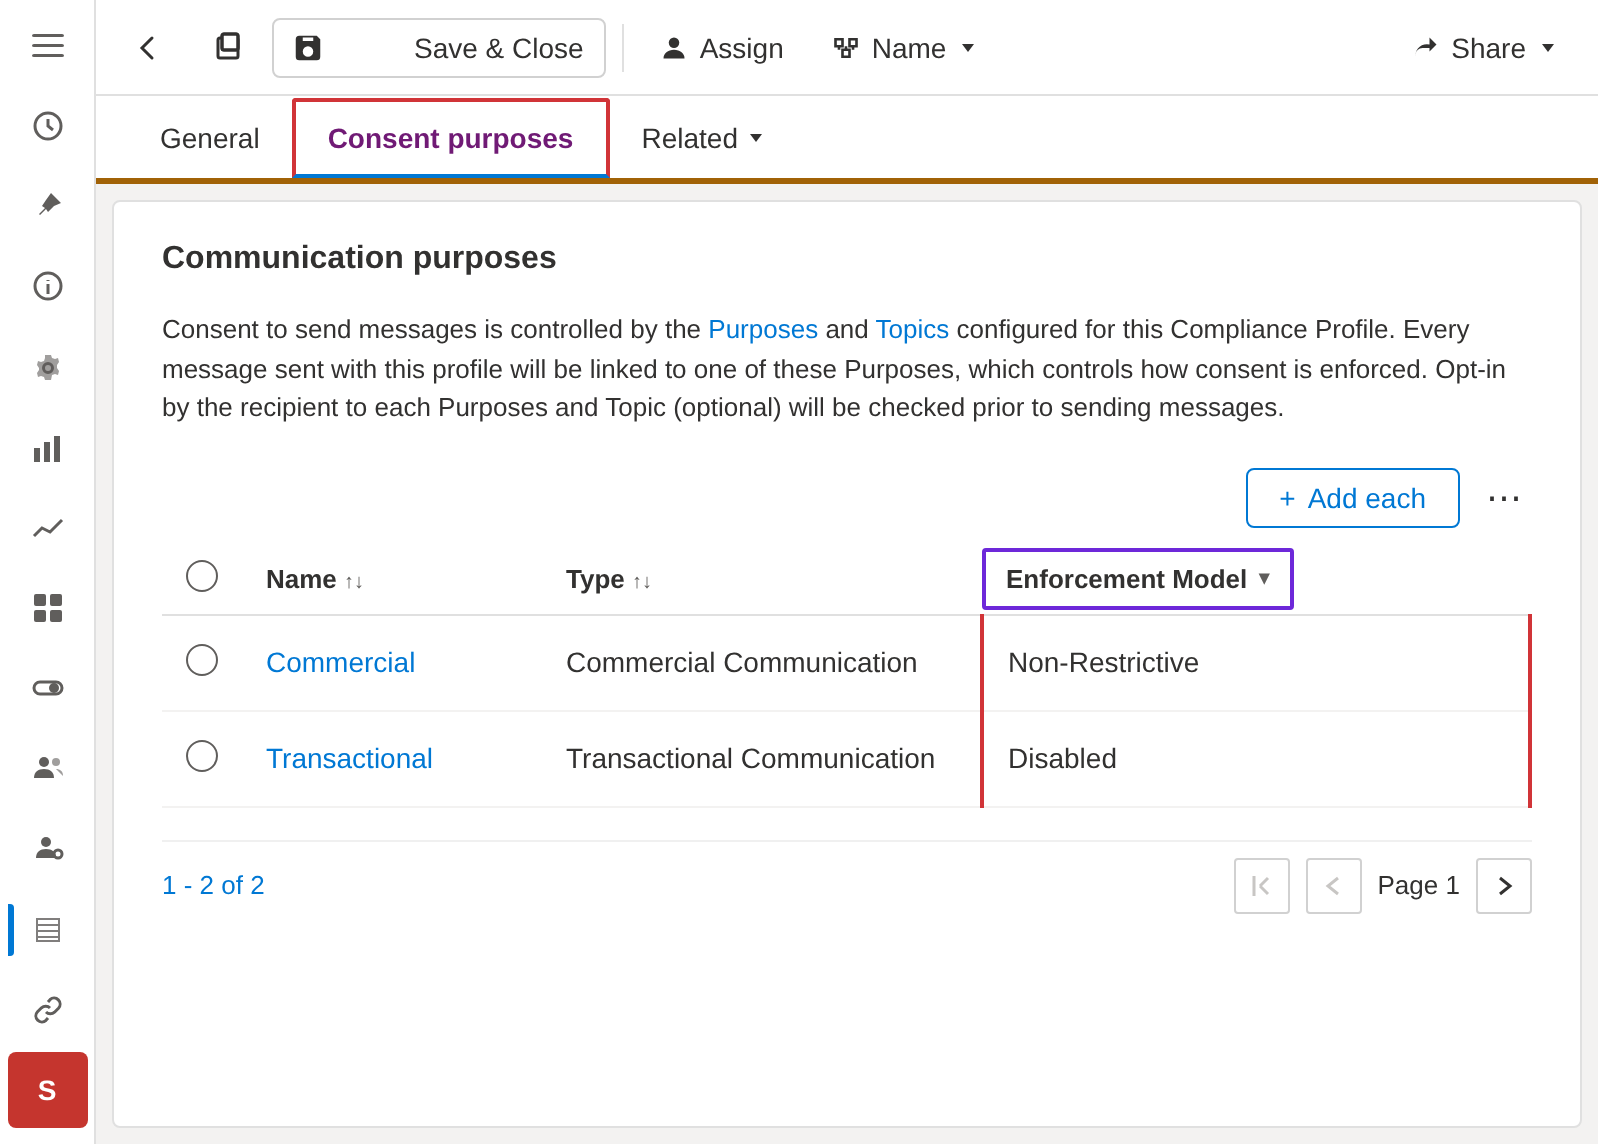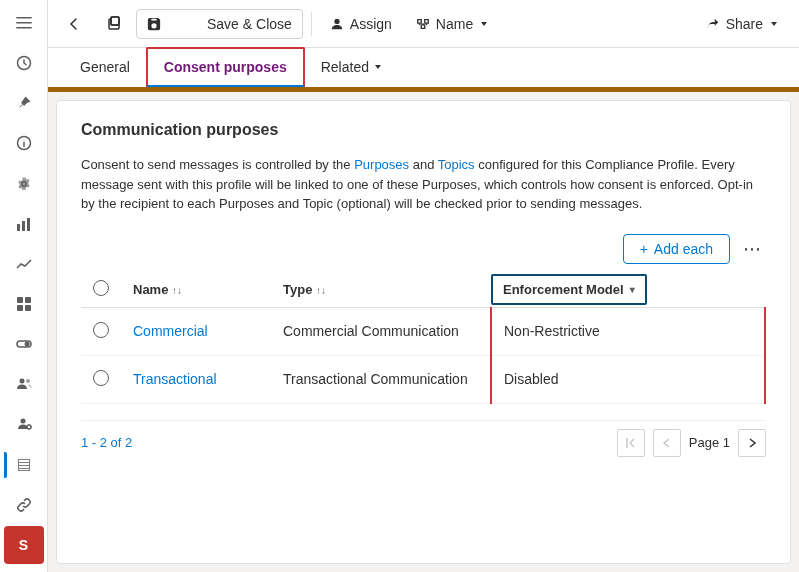--- a/index.html
+++ b/index.html
@@ -93,21 +93,21 @@
       background: transparent;
       cursor: pointer;
       border-radius: 4px;
       font-size: 14px;
       color: #323130;
     }
 
     
     .tab-bar {
       background: #fff;
-      border-bottom: 5px solid #a16207;
+      border-bottom: 3px solid #a16207;
       padding: 0 16px;
       display: flex;
       align-items: flex-end;
       height: 44px;
       gap: 0;
     }
     .tab {
       padding: 10px 16px;
       cursor: pointer;
       font-size: 14px;
@@ -213,21 +213,21 @@
 
     .col-select { width: 36px; }
     .col-name { width: 150px; }
     .col-type { width: 220px; }
     .col-enforcement {
       min-width: 180px;
     }
 
     
     .enforcement-header {
-      border: 2px solid #0c4a6e;
+      border: 2px solid #6d28d9;
       border-radius: 2px;
       padding: 6px 10px;
       display: inline-flex;
       align-items: center;
       gap: 6px;
       justify-content: flex-end;
     }
     .enforcement-cell {
       border: 2px solid #d13438;
       border-top: none;

